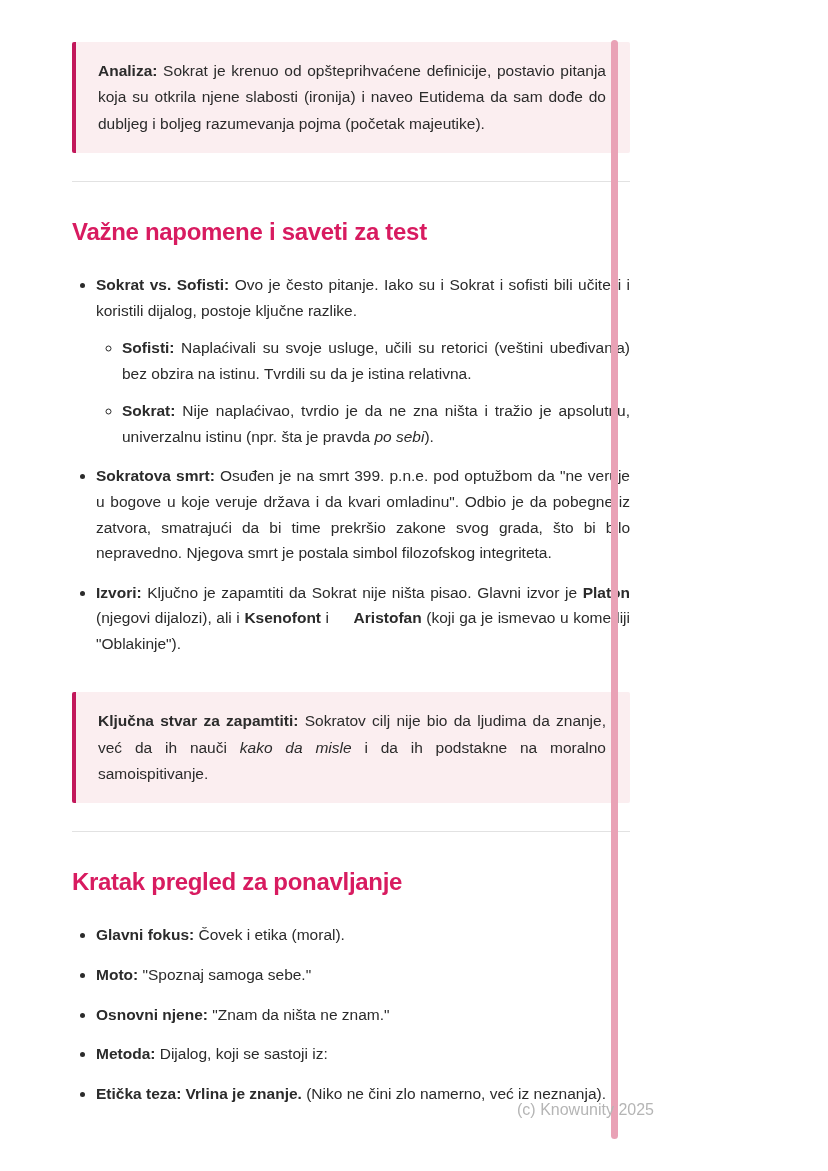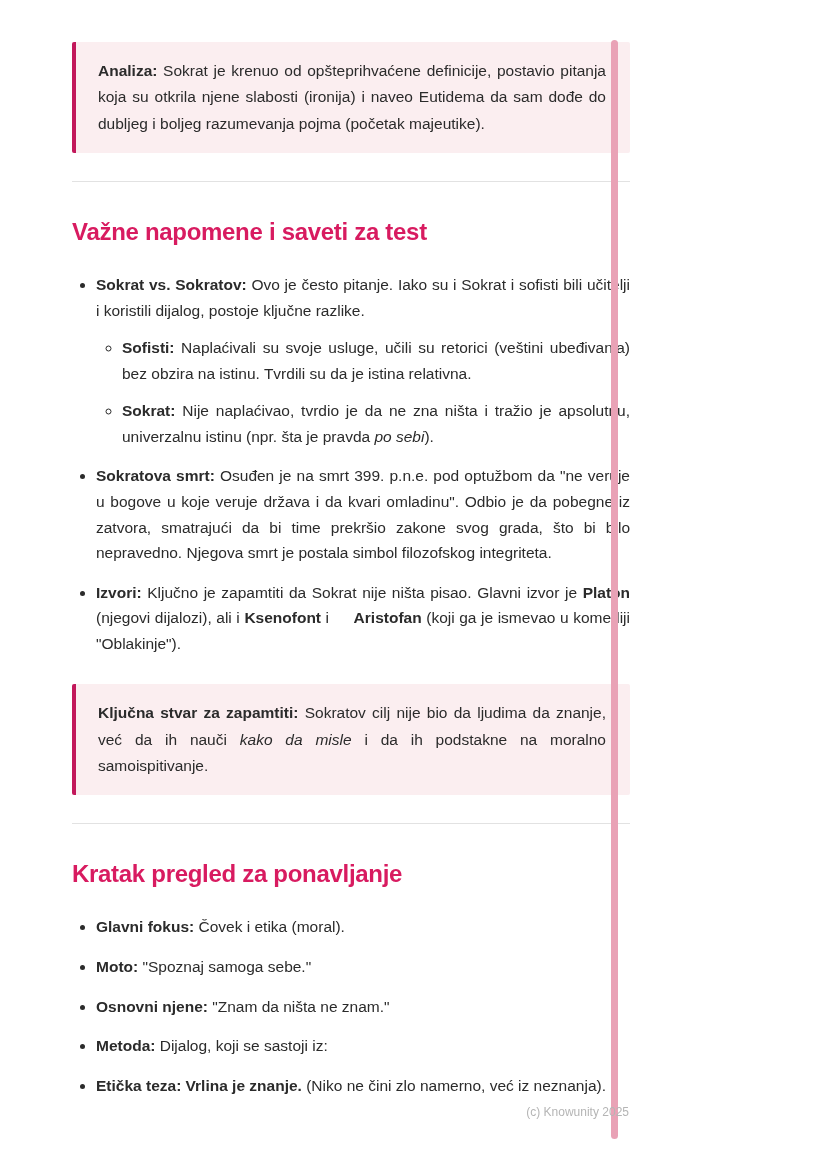--- a/index.html
+++ b/index.html
@@ -31,21 +31,21 @@
   }
   .callout{
     background:var(--callout-bg);
     border-left:4px solid var(--callout-border);
     border-radius:2px;
     padding:16px 24px 16px 22px;
   }
   .callout p{
     margin:0;font-size:15.5px;line-height:1.7;text-align:justify;
   }
-  .callout.spaced{margin-top:28px;}
+  .callout.spaced{margin-top:36px;}
   hr.divider{
     border:none;border-top:1px solid var(--divider);
     margin:28px 0 0 0;
   }
   h1.heading{
     color:var(--accent);
     font-size:24px;font-weight:700;
     letter-spacing:-0.3px;
     margin:36px 0 26px 0;
   }
@@ -58,22 +58,22 @@
     margin:0;font-size:15.5px;line-height:1.65;text-align:justify;
   }
   ul.l2{
     margin:12px 0 0 0;padding-left:26px;
   }
   ul.l2.circle{list-style:circle;}
   ul.l2.disc{list-style:disc;}
   ul.l2 > li{margin-bottom:12px;}
   ul.l2 > li:last-child{margin-bottom:0;}
   .footer{
-    position:absolute;right:60px;bottom:52px;
-    font-size:12px;color:var(--muted);z-index:2;
+    position:absolute;right:35px;bottom:52px;
+    font-size:16px;color:var(--muted);z-index:2;
   }
 </style>
 </head>
 <body>
 
 <div class="page">
 
   <div class="page-stripe"></div>
 
   <main class="content">
@@ -81,21 +81,21 @@
     <div class="callout">
       <p><span style="font-weight: 700;">Analiza: </span><span>Sokrat je krenuo od opšteprihvaćene definicije, postavio pitanja koja su otkrila njene slabosti (ironija) i naveo Eutidema da sam dođe do dubljeg i boljeg razumevanja pojma (početak majeutike).</span></p>
     </div>
 
     <hr class="divider">
 
     <h1 class="heading">Važne napomene i saveti za test</h1>
 
     <ul class="l1">
       <li>
-        <p><span style="font-weight: 700;">Sokrat vs. Sokratov: </span><span>Ovo je često pitanje. Iako su i Sokrat i sofisti bili učitelji i koristili dijalog, postoje ključne razlike.</span></p>
+        <p><span style="font-weight: 700;">Sokrat vs. Sofisti: </span><span>Ovo je često pitanje. Iako su i Sokrat i sofisti bili učitelji i koristili dijalog, postoje ključne razlike.</span></p>
         <ul class="l2 circle">
           <li>
             <p><span style="font-weight: 700;">Sofisti: </span><span>Naplaćivali su svoje usluge, učili su retorici (veštini ubeđivanja) bez obzira na istinu. Tvrdili su da je istina relativna.</span></p>
           </li>
           <li>
             <p><span style="font-weight: 700;">Sokrat: </span><span>Nije naplaćivao, tvrdio je da ne zna ništa i tražio je apsolutnu, univerzalnu istinu (npr. šta je pravda </span><span style="font-style: italic;">po sebi</span><span>).</span></p>
           </li>
         </ul>
       </li>
       <li>

